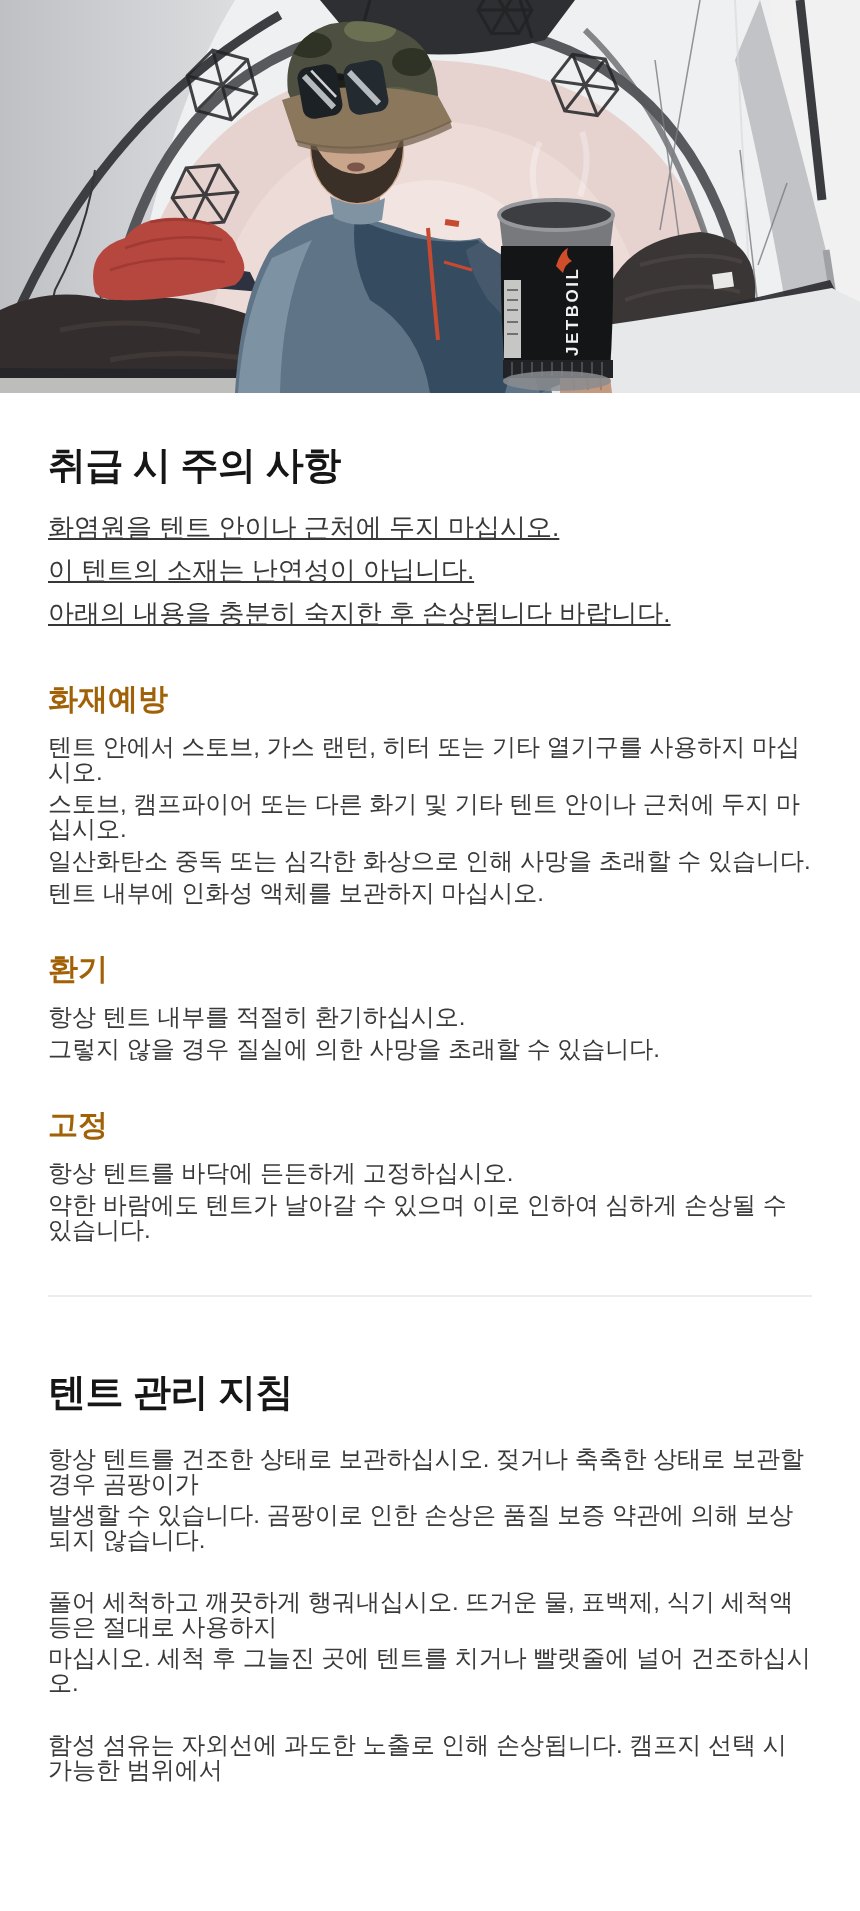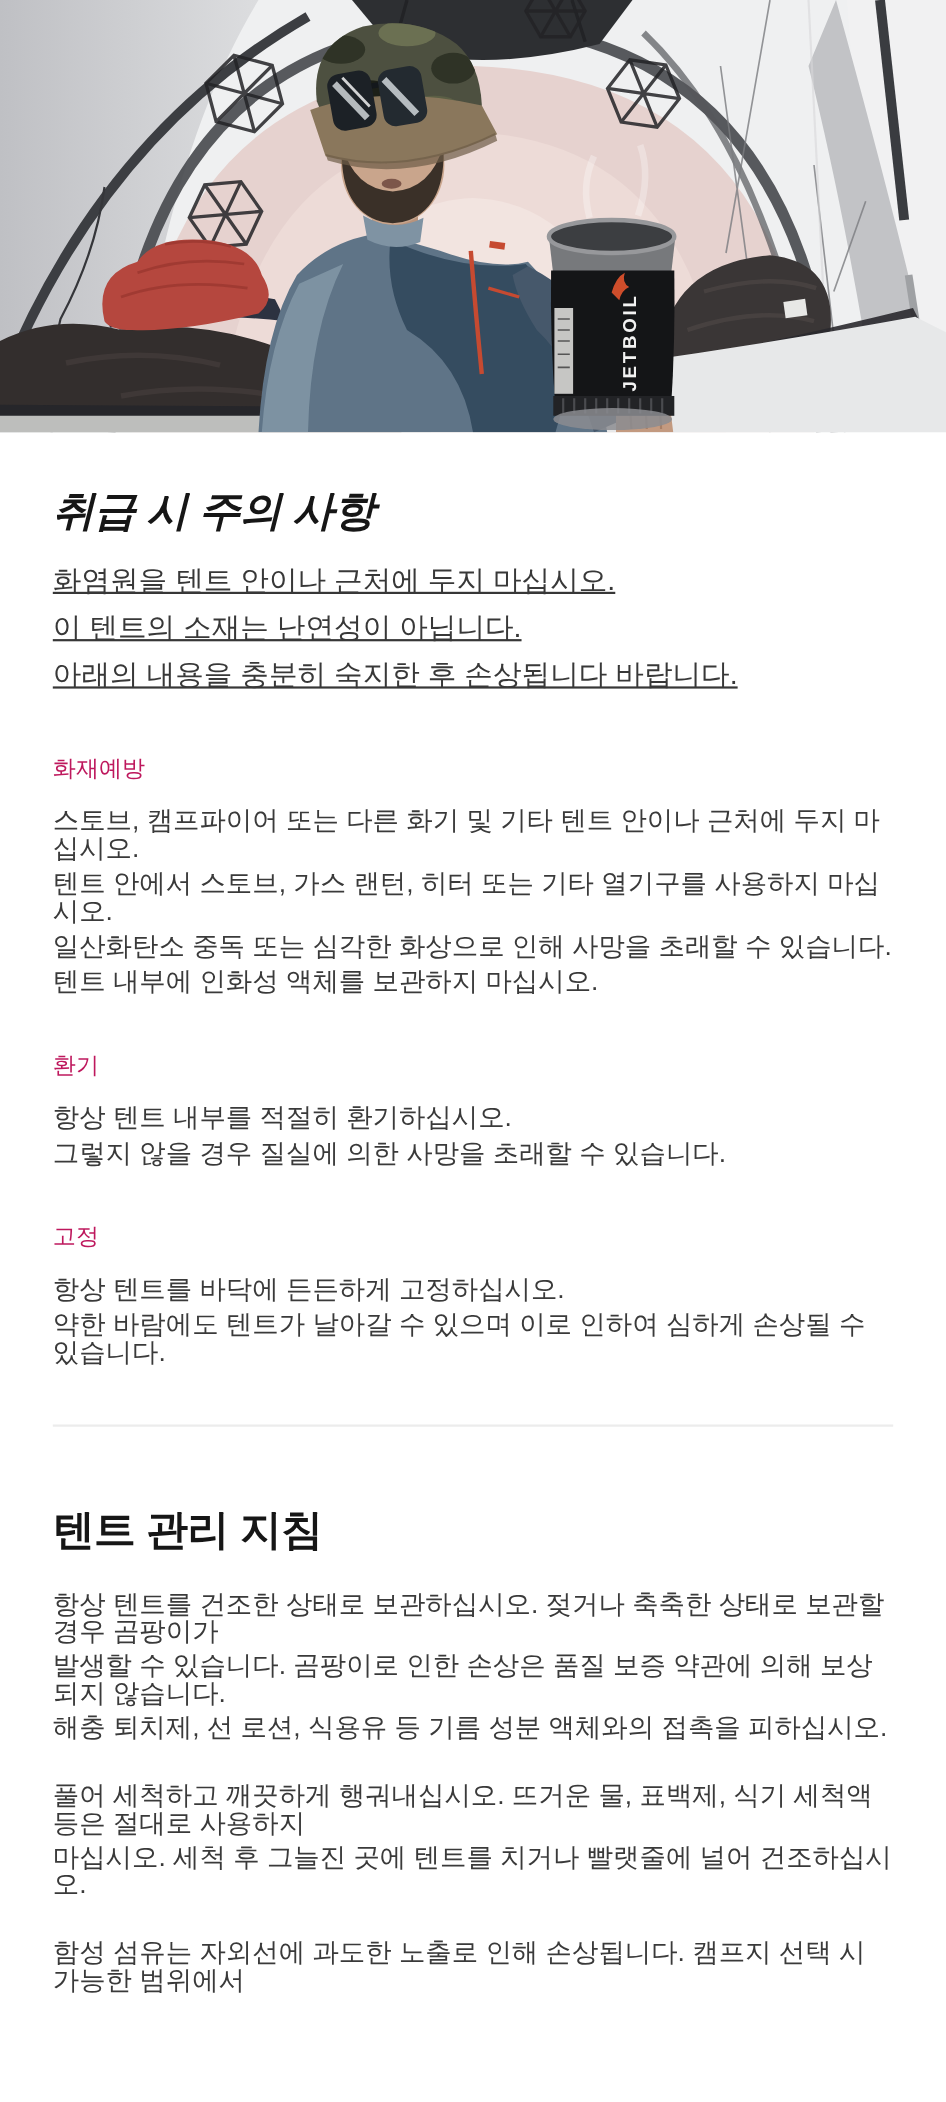--- a/index.html
+++ b/index.html
@@ -5,26 +5,26 @@
   html,body{margin:0;padding:0;background:#fff;}
   .page{
     width:860px;height:1911px;margin:0 auto;background:#ffffff;
     overflow:hidden;position:relative;
     font-family:"Liberation Sans","DejaVu Sans",sans-serif;
     color:#373737;
   }
   .hero{width:860px;height:393px;display:block;background:#eff0f1;}
   .content{padding:0 48px;}
   .h1{font-size:38px;font-weight:700;color:#161616;letter-spacing:-0.5px;line-height:40px;margin:0;}
-  .h1-handling{margin-top:52px;font-style:italic;}
+  .h1-handling{margin-top:52px;}
   .h1-care{margin-top:75px;}
   .intro{margin-top:28px;text-decoration:underline;}
   .intro p{font-size:26px;line-height:28px;margin:0 0 15px;color:#383838;}
   .intro p:last-child{margin-bottom:0;}
-  .h2{font-size:21px;font-weight:400;color:#be185d;line-height:32px;margin:0;}
+  .h2{font-size:30px;font-weight:700;color:#a16207;line-height:32px;margin:0;}
   .sub-first{margin-top:56px;}
   .sub{margin-top:48px;}
   .lines{margin-top:19px;}
   .lines p{font-size:24px;line-height:25px;margin:0 0 7px;color:#3a3a3a;}
   .lines p:last-child{margin-bottom:0;}
   .divider{border:none;border-top:2px solid #ececec;margin:53px 0 0;}
   .para{margin-top:37px;}
   .para-first{margin-top:34px;}
   .para p{font-size:24px;line-height:25px;margin:0 0 6px;color:#3a3a3a;}
   .para p:last-child{margin-bottom:0;}
@@ -155,22 +155,22 @@
 
     <div class="intro">
       <p>화염원을 텐트 안이나 근처에 두지 마십시오.</p>
       <p>이 텐트의 소재는 난연성이 아닙니다.</p>
       <p>아래의 내용을 충분히 숙지한 후 손상됩니다 바랍니다.</p>
     </div>
 
     <div class="sub-first">
       <h2 class="h2">화재예방</h2>
       <div class="lines">
+        <p>텐트 안에서 스토브, 가스 랜턴, 히터 또는 기타 열기구를 사용하지 마십시오.</p>
         <p>스토브, 캠프파이어 또는 다른 화기 및 기타 텐트 안이나 근처에 두지 마십시오.</p>
-        <p>텐트 안에서 스토브, 가스 랜턴, 히터 또는 기타 열기구를 사용하지 마십시오.</p>
         <p>일산화탄소 중독 또는 심각한 화상으로 인해 사망을 초래할 수 있습니다.</p>
         <p>텐트 내부에 인화성 액체를 보관하지 마십시오.</p>
       </div>
     </div>
 
     <div class="sub">
       <h2 class="h2">환기</h2>
       <div class="lines">
         <p>항상 텐트 내부를 적절히 환기하십시오.</p>
         <p>그렇지 않을 경우 질실에 의한 사망을 초래할 수 있습니다.</p>
@@ -185,21 +185,20 @@
       </div>
     </div>
 
     <hr class="divider">
 
     <h1 class="h1 h1-care">텐트 관리 지침</h1>
 
     <div class="para para-first">
       <p>항상 텐트를 건조한 상태로 보관하십시오. 젖거나 축축한 상태로 보관할 경우 곰팡이가</p>
       <p>발생할 수 있습니다. 곰팡이로 인한 손상은 품질 보증 약관에 의해 보상되지 않습니다.</p>
-      <p>해충 퇴치제, 선 로션, 식용유 등 기름 성분 액체와의 접촉을 피하십시오.</p>
     </div>
 
     <div class="para">
       <p>풀어 세척하고 깨끗하게 행궈내십시오. 뜨거운 물, 표백제, 식기 세척액 등은 절대로 사용하지</p>
       <p>마십시오. 세척 후 그늘진 곳에 텐트를 치거나 빨랫줄에 널어 건조하십시오.</p>
     </div>
 
     <div class="para">
       <p>함성 섬유는 자외선에 과도한 노출로 인해 손상됩니다. 캠프지 선택 시 가능한 범위에서</p>
 

